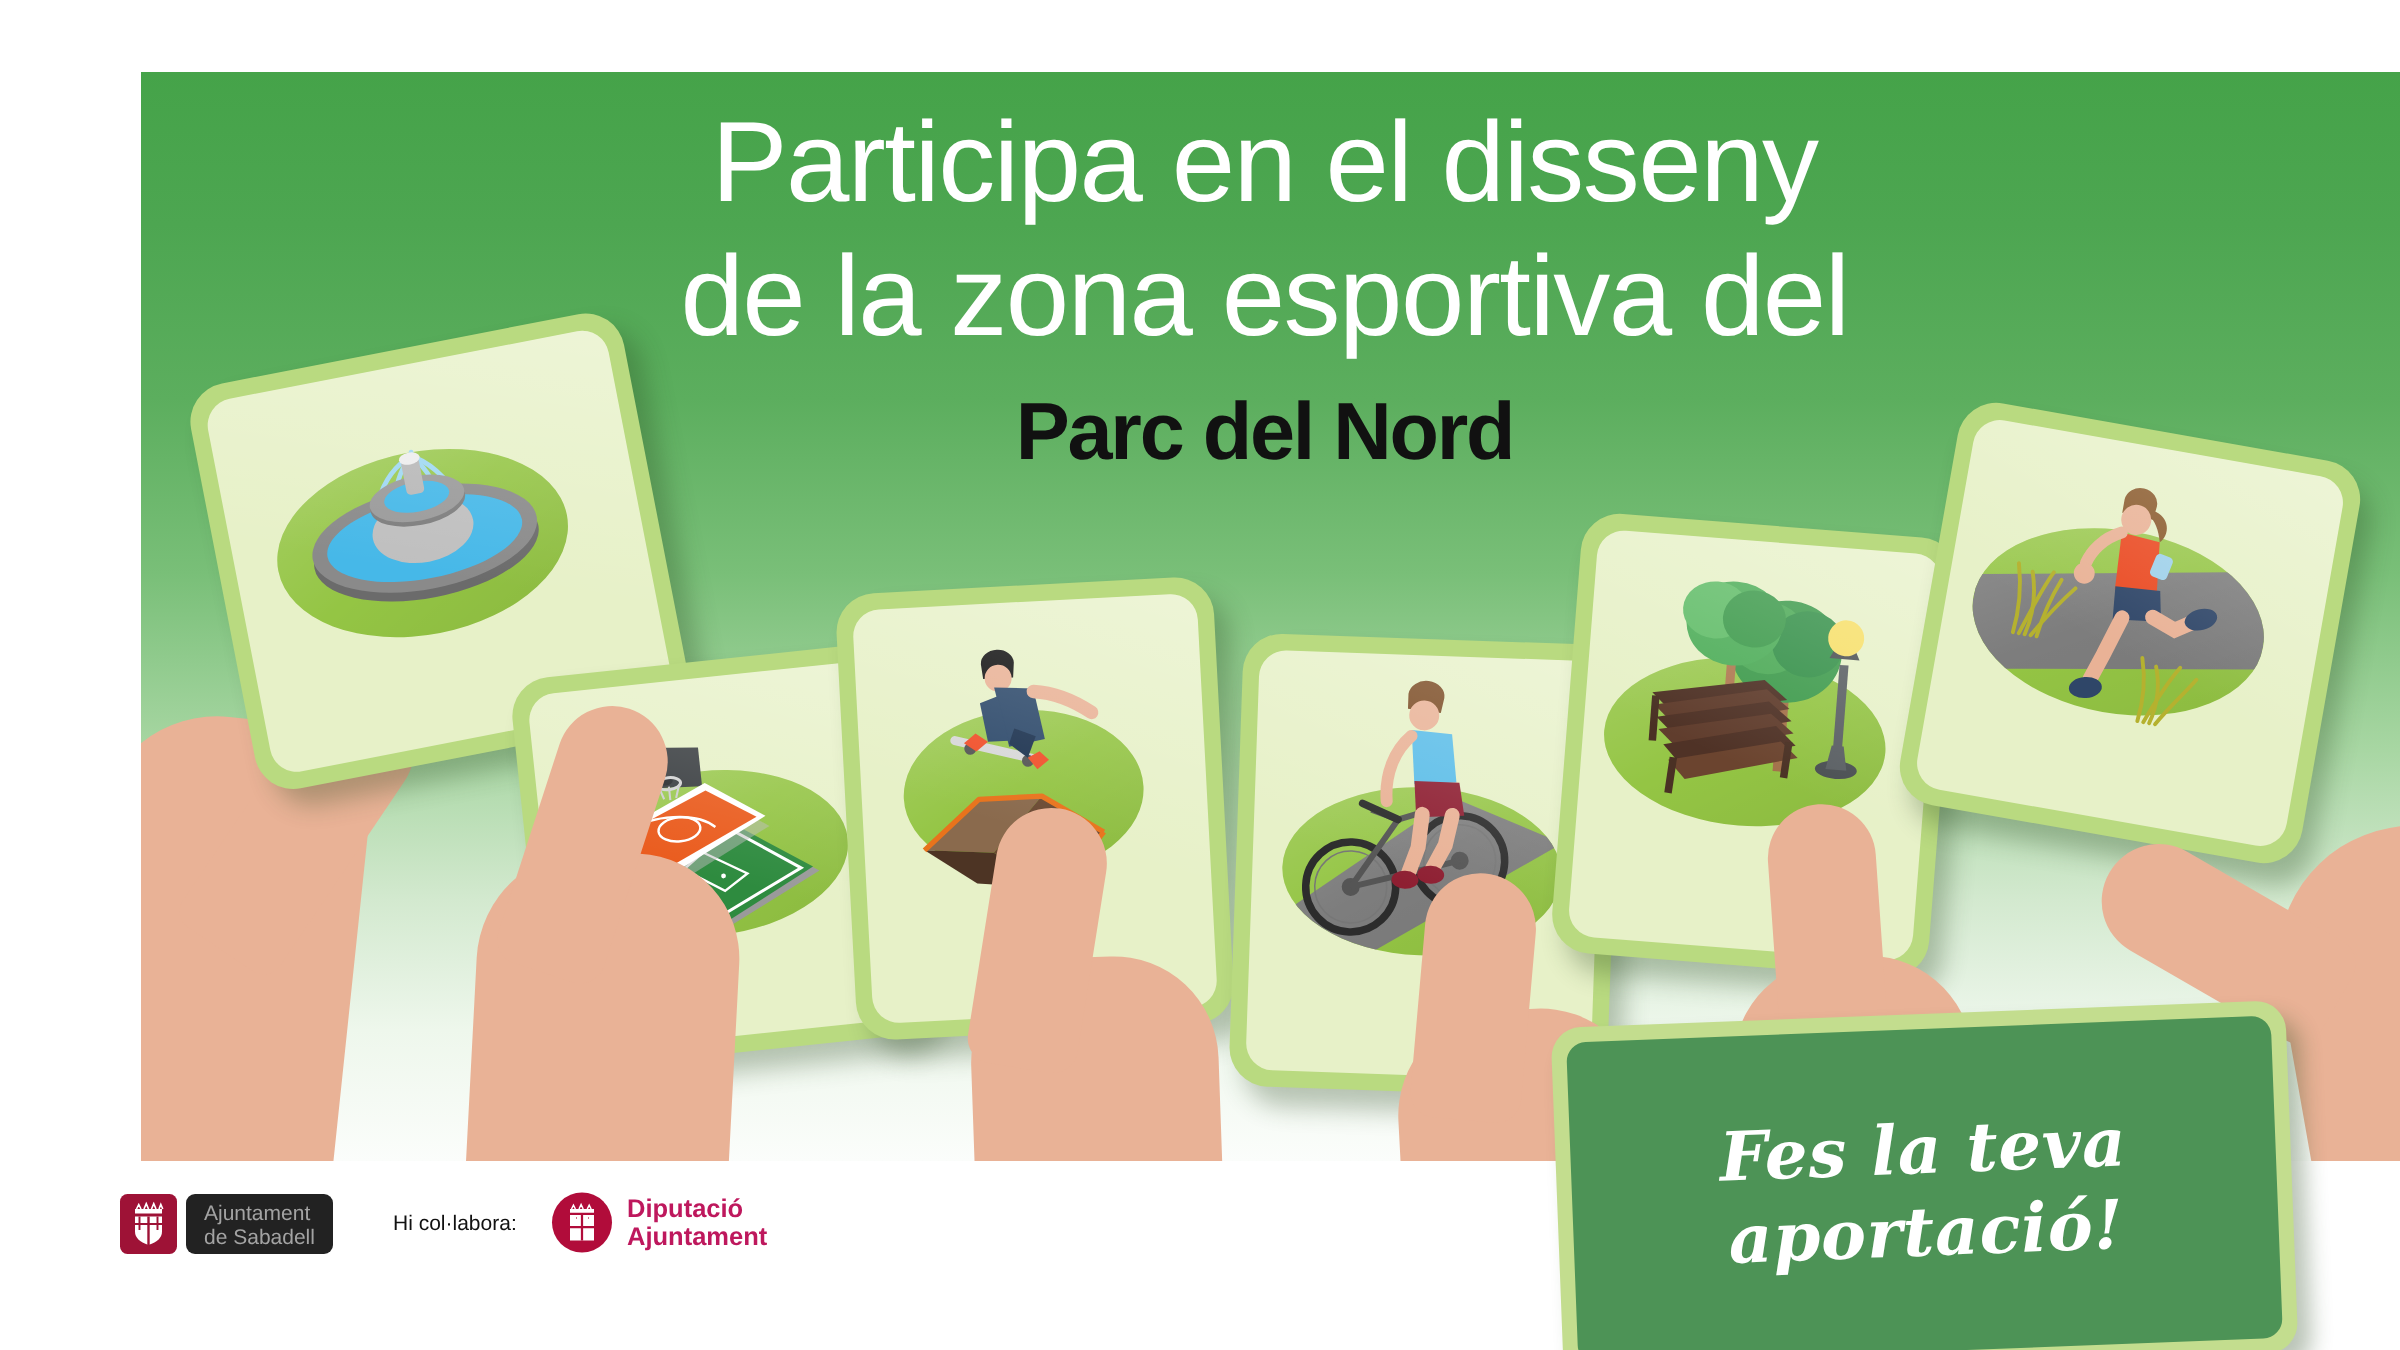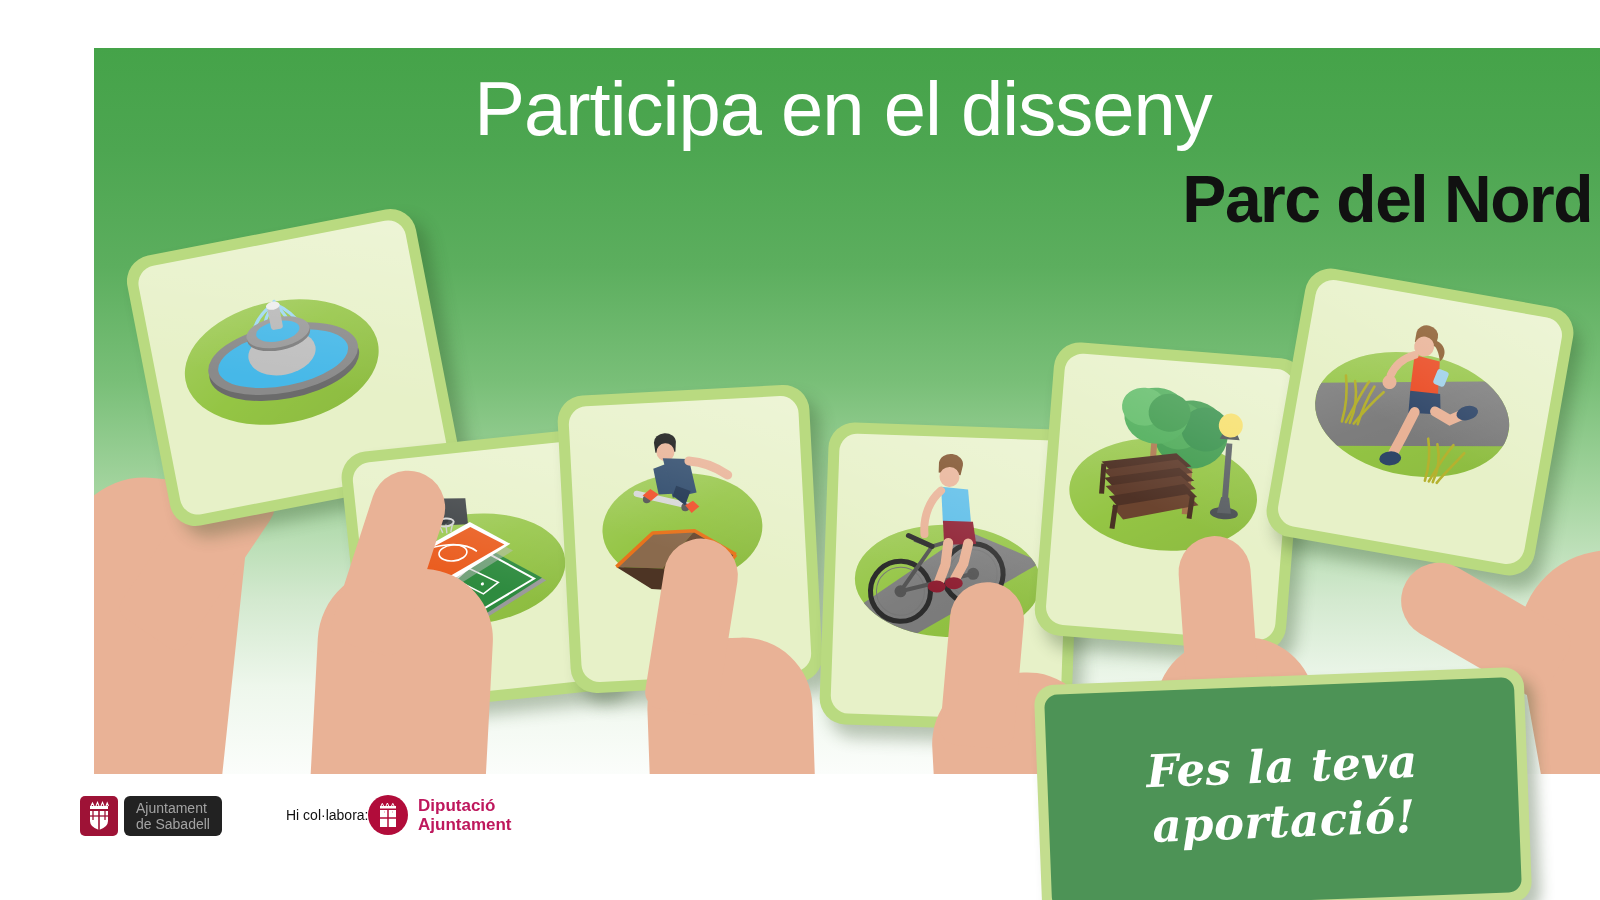--- a/index.html
+++ b/index.html
@@ -41,24 +41,23 @@
     color:#ffffff;
     font-size:76px;
     line-height:89px;
     font-weight:400;
     letter-spacing:-1px;
     white-space:nowrap;
   }
   .hl-line.bold{
     color:#111111;
     font-weight:bold;
-    font-size:66px;
+    font-size:54px;
     letter-spacing:-1.5px;
     margin-top:2px;
-    text-align:right;
   }
 
   
   .hand{ position:absolute; z-index:20; }
   .palm{
     position:absolute;
     background:#e9b296;
     border-radius:60px 60px 10px 10px;
   }
   .finger{
@@ -150,20 +149,21 @@
     letter-spacing:0.5px;
   }
 </style>
 </head>
 <body>
 
 <div id="banner">
 
   <div id="headline">
     <span class="hl-line">Participa en el disseny</span>
+    <span class="hl-line">de la zona esportiva del</span>
     <span class="hl-line bold">Parc del Nord</span>
   </div>
 
   <div class="hand" style="left:-40px;top:370px;width:260px;height:420px;">
     <div class="palm" style="left:0px;top:60px;width:180px;height:360px;border-radius:80px 70px 0 0;transform:rotate(6deg);"></div>
     <div class="finger" style="left:110px;top:32px;width:78px;height:200px;transform:rotate(34deg);border-radius:42px 42px 14px 14px;"></div>
   </div>
 
   <div class="hand above" style="left:180px;top:400px;width:300px;height:400px;">
     <div class="palm" style="left:40px;top:120px;width:175px;height:290px;border-radius:75px 70px 0 0;transform:rotate(3deg);"></div>
@@ -431,21 +431,21 @@
         <path d="M7 10 v9 M19 10 v9" stroke="#9e1236" stroke-width="1.3"></path>
         <path d="M4 15 h18" stroke="#9e1236" stroke-width="1.3"></path>
       </svg>
     </div>
     <div class="blackbox">
       <span>Ajuntament</span>
       <span>de  Sabadell</span>
     </div>
   </div>
 
-  <div id="collab-label" style="position:absolute;left:286px;top:25px;">Hi col·labora:</div>
+  <div id="collab-label" style="position:absolute;left:262px;top:25px;">Hi col·labora:</div>
 
   <div style="position:absolute;left:368px;top:13px;display:flex;align-items:center;gap:10px;">
     <div class="dipu-circle">
       <svg width="26" height="28" viewBox="0 0 26 28">
         <path d="M5 5 h16 v2.5 h-16 z" fill="#ffffff"></path>
         <path d="M6 5 l1.3-2.6 1.3 2.6 M11 5 l1.4-3 1.4 3 M16.5 5 l1.3-2.6 1.3 2.6" stroke="#ffffff" stroke-width="1" fill="none"></path>
         <rect x="5" y="9" width="16" height="17" fill="#ffffff"></rect>
         <path d="M13 9 v17 M5 17 h16" stroke="#b10c3a" stroke-width="1.5"></path>
         <path d="M9 11 h0.5 M17 11 h0.5" stroke="#b10c3a" stroke-width="1"></path>
       </svg>

